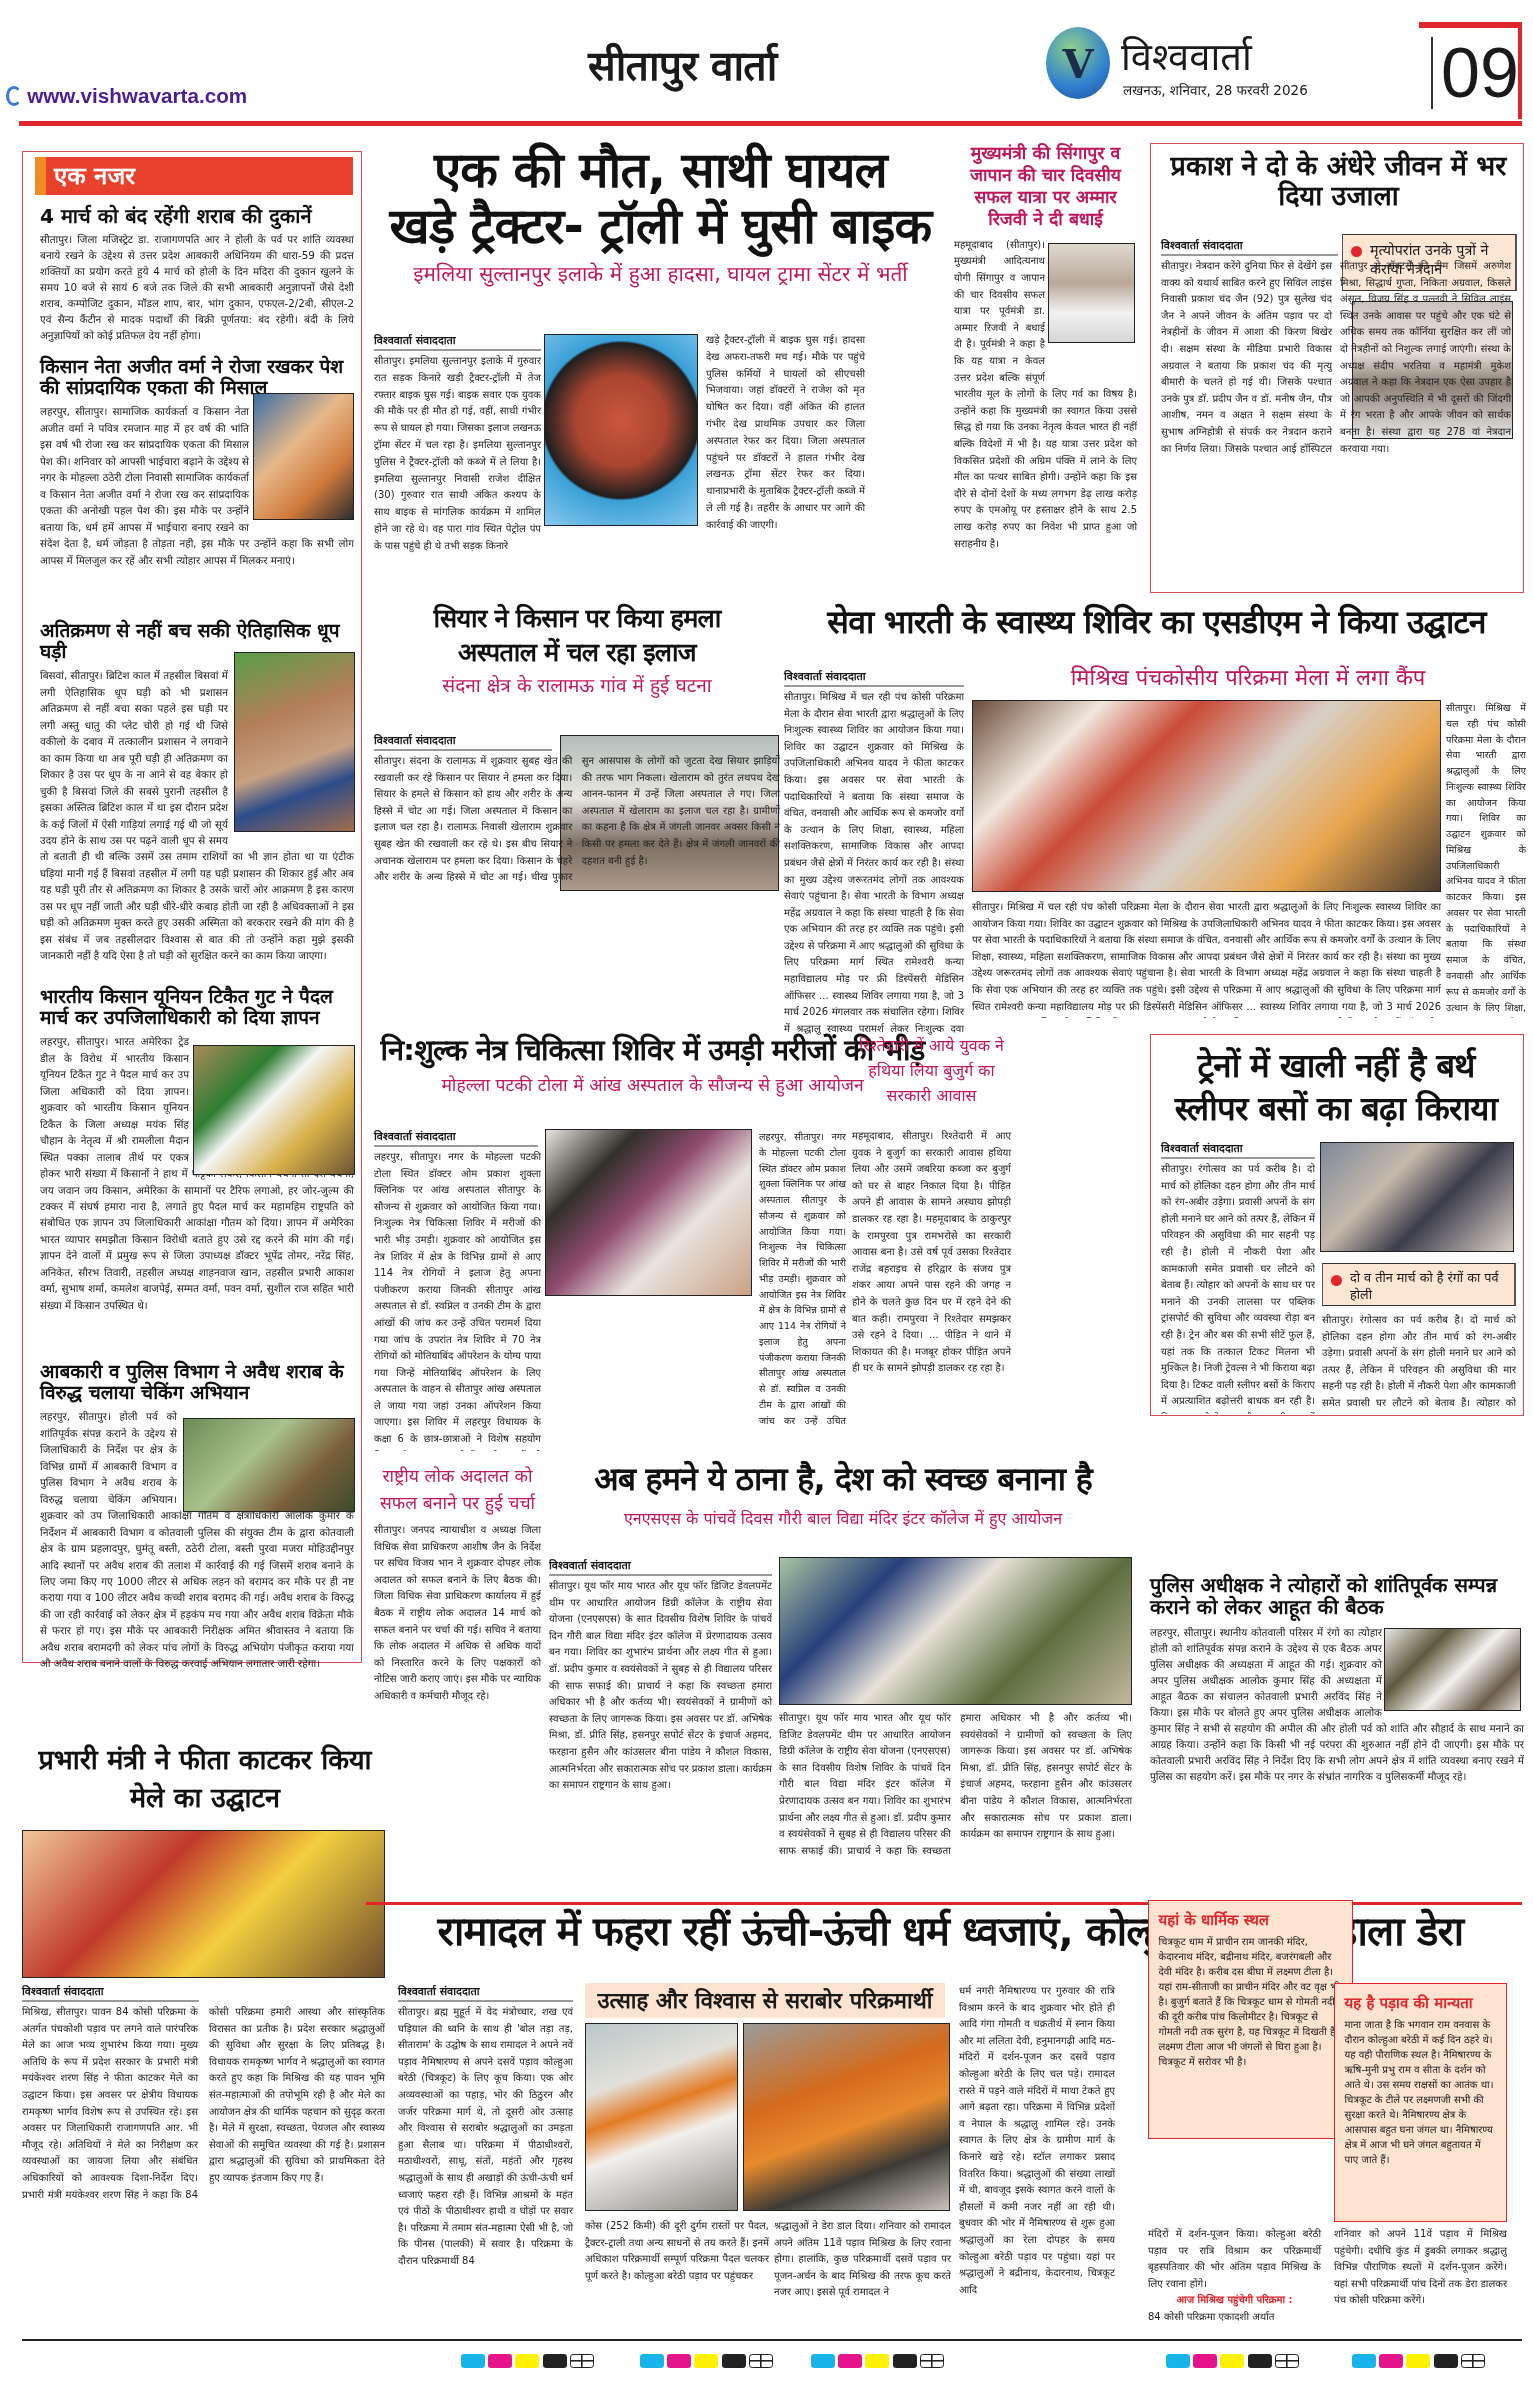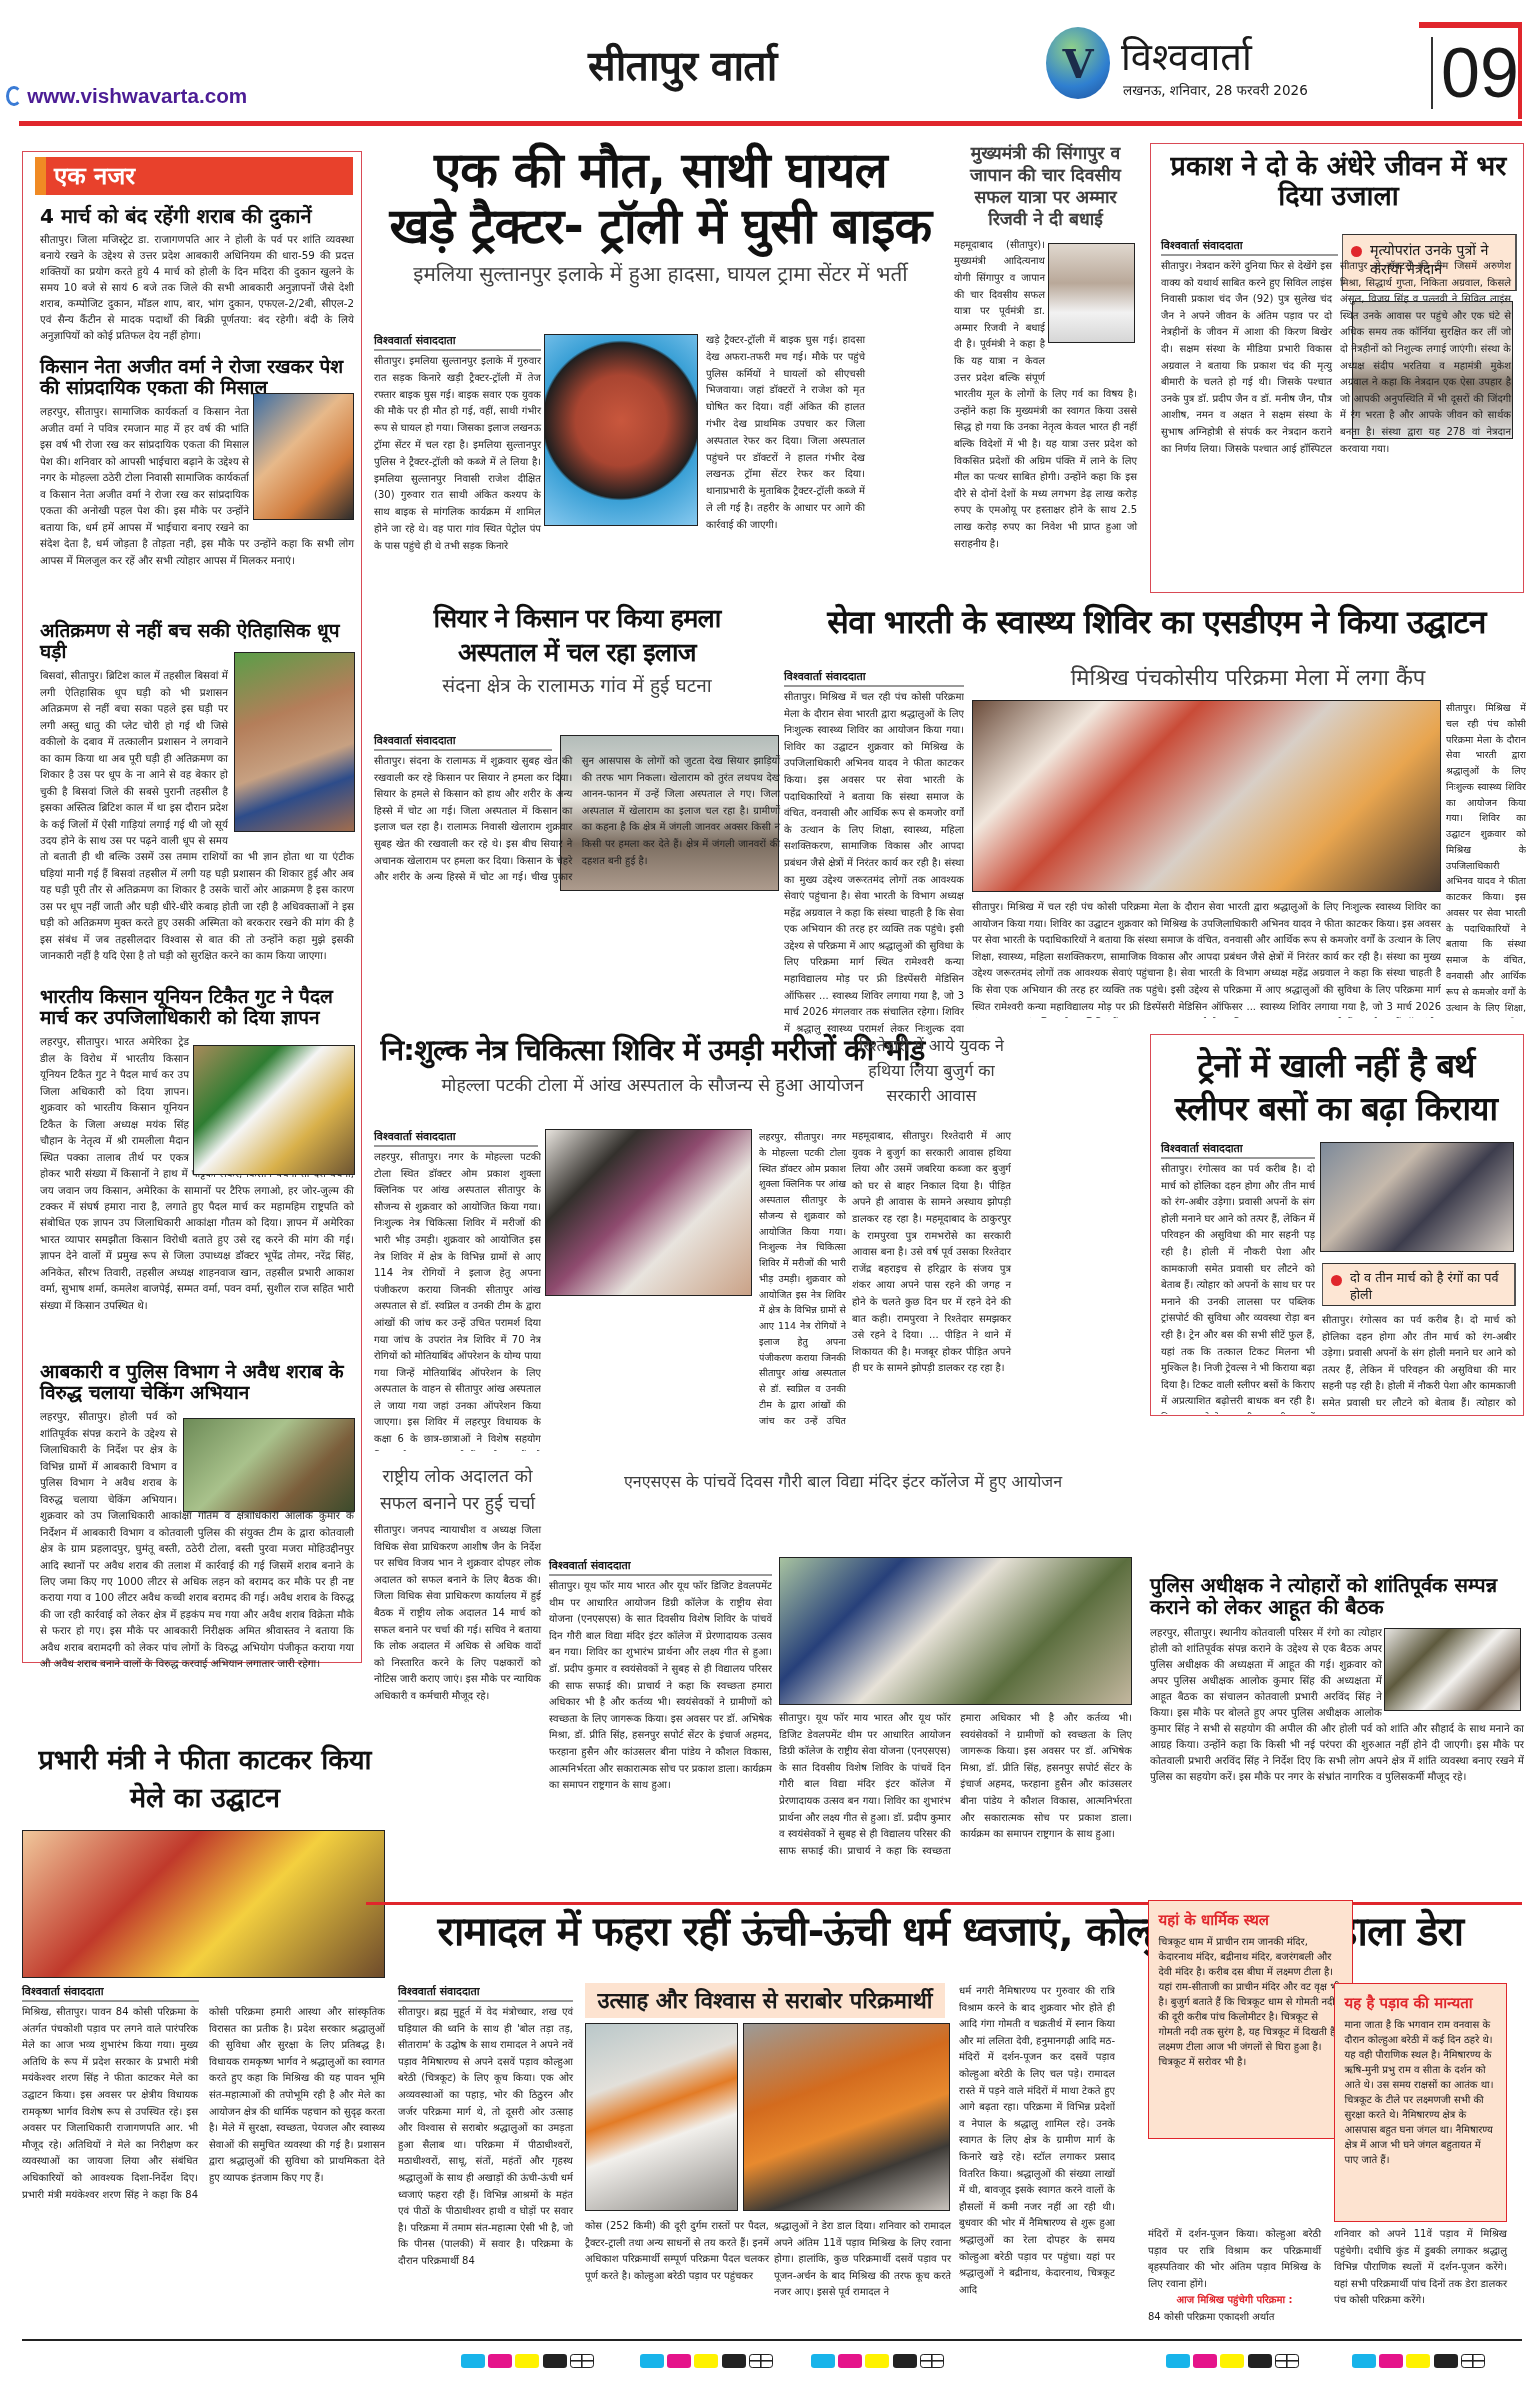--- a/index.html
+++ b/index.html
@@ -22,21 +22,21 @@
 
   .box-red { border: 1.6px solid #d94a55; }
   .photo { background: linear-gradient(135deg,#9aa 0%,#5d6b6b 40%,#c9956c 70%,#3b3b3b 100%); border: 1.6px solid #222; }
   .photo.warm { background: linear-gradient(135deg,#f0c79b 0%,#c0392b 35%,#f4d03f 60%,#6e4b2b 100%); }
   .photo.green { background: linear-gradient(135deg,#6d8b57 0%,#a9c28c 40%,#7b5e3b 70%,#3c4b2c 100%); }
   .photo.blue { background: linear-gradient(135deg,#3b6ea5 0%,#e7b98a 40%,#d07a3b 70%,#2d2d2d 100%); }
   .photo.gray { background: linear-gradient(135deg,#d8d8d8 0%,#9c9c9c 40%,#6b6b6b 100%); }
 
   .hl { font-weight: bold; line-height: 1.12; color: #111; }
   .hl-cond { font-weight: bold; line-height: 1.15; color: #111; letter-spacing: -0.8px; }
-  .sub { line-height: 1.2; color: #404040; }
+  .sub { line-height: 1.2; color: #be185d; }
   .body { font-size: 10.7px; line-height: 1.62; text-align: justify; color: #222; }
   .byline { font-size: 11px; font-weight: bold; border-bottom: 2.4px solid #999; padding-bottom: 1.6px; margin-bottom: 2.4px; display:block; }
   .ek-nazar { left: 35px; top: 157px; width: 318px; height: 38px; background: #e8412c; border-left: 11px solid #f08a24; color: #fff; font-size: 24px; font-weight: bold; padding-left: 8px; line-height: 38px; }
   .pull { background: #fde6d4; border-top: 1.6px solid #333; border-bottom: 1.6px solid #333; border-left: 1.6px solid #555; border-right: 2.4px solid #555; padding: 6.4px 8px 6.4px 27px; font-size: 14.3px; line-height: 1.3; position:absolute; }
   .pull .dot { position:absolute; left:8px; top:11px; width:11px; height:11px; border-radius:50%; background:#e0262c; }
   .info-box { background: #fde3d0; border: 1.6px solid #e0262c; padding: 8px 9.5px; }
   .info-title { color: #e0262c; font-size: 20.7px; font-weight: bold; margin-bottom: 4.8px; }
   .info-body { font-size: 11px; line-height: 1.5; }
   .subhead-bg { background: #fde3d0; text-align:center; font-size: 22px; font-weight: bold; }
   .red-text { color: #e0262c; font-weight: bold; }
@@ -217,20 +217,21 @@
 <div class="abs" style="left:1322px;top:1312px;width:194px;">
   <div class="body" style="font-size:10px;line-height:1.66;height:95px;overflow:hidden;">सीतापुर। रंगोत्सव का पर्व करीब है। दो मार्च को होलिका दहन होगा और तीन मार्च को रंग-अबीर उड़ेगा। प्रवासी अपनों के संग होली मनाने घर आने को तत्पर हैं, लेकिन में परिवहन की असुविधा की मार सहनी पड़ रही है।  होली में नौकरी पेशा और कामकाजी समेत प्रवासी घर लौटने को बेताब हैं। त्योहार को अपनों के साथ घर पर मनाने की उनकी लालसा पर पब्लिक ट्रांसपोर्ट की सुविधा और व्यवस्था रोड़ा बन रही है। ट्रेन और बस की सभी सीटें फुल हैं, यहां तक कि तत्काल टिकट मिलना भी मुश्किल है। निजी ट्रेवल्स ने भी किराया बढ़ा दिया है। टिकट वाली स्लीपर बसों के किराए में अप्रत्याशित बढ़ोत्तरी बाधक बन रही है। किराया बढ़ाने के बाद भी बस स्लीपर बसों की टिकट की मारामारी है। ट्रेनों में बर्थ खाली नहीं है। अब सहारा केवल तत्काल टिकट का है। जो सहज ही मिल पाना मुश्किल है। इससे प्रवासी परेशान हैं। अपनों को फोन कर कह रहे हैं कि टिकट नहीं मिल रहा है, होली में कैसे घर आएं।  होली के त्योहार पर राज्य सड़क परिवहन निगम ने यात्रियों को बेहतर सुविधा देने का ऐलान किया है। होली के लिए सभी बसों का संचालन होगा। सभी बसें जहां संचालित होंगी, वहीं सभी बसें अतिरिक्त फेरा लगाएंगी। इसके लिए चालक और परिचालक को होली बाद विशेष अवकाश मिलेगा। डिपो के सहायक क्षेत्रीय प्रबंधक के अनुसार पर्व पर यात्रियों को आने जाने में दिक्कत न हो, इसका प्रयास किया जा रहा है।</div>
 </div>
 
 <div class="abs" style="left:374px;top:1463px;width:167px;">
   <div class="sub" style="font-size:17.5px;line-height:1.55;text-align:center;">राष्ट्रीय लोक अदालत को सफल बनाने पर हुई चर्चा</div>
   <div class="body" style="font-size:10px;line-height:1.66;margin-top:4.8px;">सीतापुर। जनपद न्यायाधीश व अध्यक्ष जिला विधिक सेवा प्राधिकरण आशीष जैन के निर्देश पर सचिव विजय भान ने शुक्रवार दोपहर लोक अदालत को सफल बनाने के लिए बैठक की। जिला विधिक सेवा प्राधिकरण कार्यालय में हुई बैठक में राष्ट्रीय लोक अदालत 14 मार्च को सफल बनाने पर चर्चा की गई। सचिव ने बताया कि लोक अदालत में अधिक से अधिक वादों को निस्तारित करने के लिए पक्षकारों को नोटिस जारी कराए जाएं। इस मौके पर न्यायिक अधिकारी व कर्मचारी मौजूद रहे।</div>
 </div>
 
 <div class="abs" style="left:549px;top:1461px;width:588px;text-align:center;">
+  <div class="hl-cond" style="font-size:32px;">अब हमने ये ठाना है, देश को स्वच्छ बनाना है</div>
   <div class="sub" style="font-size:16px;margin-top:11px;">एनएसएस के पांचवें दिवस गौरी बाल विद्या मंदिर इंटर कॉलेज में हुए आयोजन</div>
 </div>
 <div class="abs photo" style="left:779px;top:1557px;width:353px;height:148px;background:linear-gradient(135deg,#a8c3a0 0%,#27407a 25%,#e7e2d8 45%,#5b6e3e 70%,#c3b79f 100%);"></div>
 <div class="abs" style="left:549px;top:1557px;width:223px;">
   <span class="byline">विश्ववार्ता संवाददाता</span>
   <div class="body" style="font-size:10px;line-height:1.66;height:302px;overflow:hidden;">सीतापुर। यूथ फॉर माय भारत और यूथ फॉर डिजिट डेवलपमेंट थीम पर आधारित आयोजन डिग्री कॉलेज के राष्ट्रीय सेवा योजना (एनएसएस) के सात दिवसीय विशेष शिविर के पांचवें दिन गौरी बाल विद्या मंदिर इंटर कॉलेज में प्रेरणादायक उत्सव बन गया। शिविर का शुभारंभ प्रार्थना और लक्ष्य गीत से हुआ। डॉ. प्रदीप कुमार व स्वयंसेवकों ने सुबह से ही विद्यालय परिसर की साफ सफाई की। प्राचार्य ने कहा कि स्वच्छता हमारा अधिकार भी है और कर्तव्य भी। स्वयंसेवकों ने ग्रामीणों को स्वच्छता के लिए जागरूक किया। इस अवसर पर डॉ. अभिषेक मिश्रा, डॉ. प्रीति सिंह, हसनपुर सपोर्ट सेंटर के इंचार्ज अहमद, फरहाना हुसैन और कांउसलर बीना पांडेय ने कौशल विकास, आत्मनिर्भरता और सकारात्मक सोच पर प्रकाश डाला। कार्यक्रम का समापन राष्ट्रगान के साथ हुआ।</div>
 </div>
 <div class="abs" style="left:779px;top:1710px;width:353px;">
   <div class="body" style="font-size:10px;line-height:1.66;column-count:2;column-gap:9.5px;height:167px;overflow:hidden;">सीतापुर। यूथ फॉर माय भारत और यूथ फॉर डिजिट डेवलपमेंट थीम पर आधारित आयोजन डिग्री कॉलेज के राष्ट्रीय सेवा योजना (एनएसएस) के सात दिवसीय विशेष शिविर के पांचवें दिन गौरी बाल विद्या मंदिर इंटर कॉलेज में प्रेरणादायक उत्सव बन गया। शिविर का शुभारंभ प्रार्थना और लक्ष्य गीत से हुआ। डॉ. प्रदीप कुमार व स्वयंसेवकों ने सुबह से ही विद्यालय परिसर की साफ सफाई की। प्राचार्य ने कहा कि स्वच्छता हमारा अधिकार भी है और कर्तव्य भी। स्वयंसेवकों ने ग्रामीणों को स्वच्छता के लिए जागरूक किया। इस अवसर पर डॉ. अभिषेक मिश्रा, डॉ. प्रीति सिंह, हसनपुर सपोर्ट सेंटर के इंचार्ज अहमद, फरहाना हुसैन और कांउसलर बीना पांडेय ने कौशल विकास, आत्मनिर्भरता और सकारात्मक सोच पर प्रकाश डाला। कार्यक्रम का समापन राष्ट्रगान के साथ हुआ।</div>
 </div>

